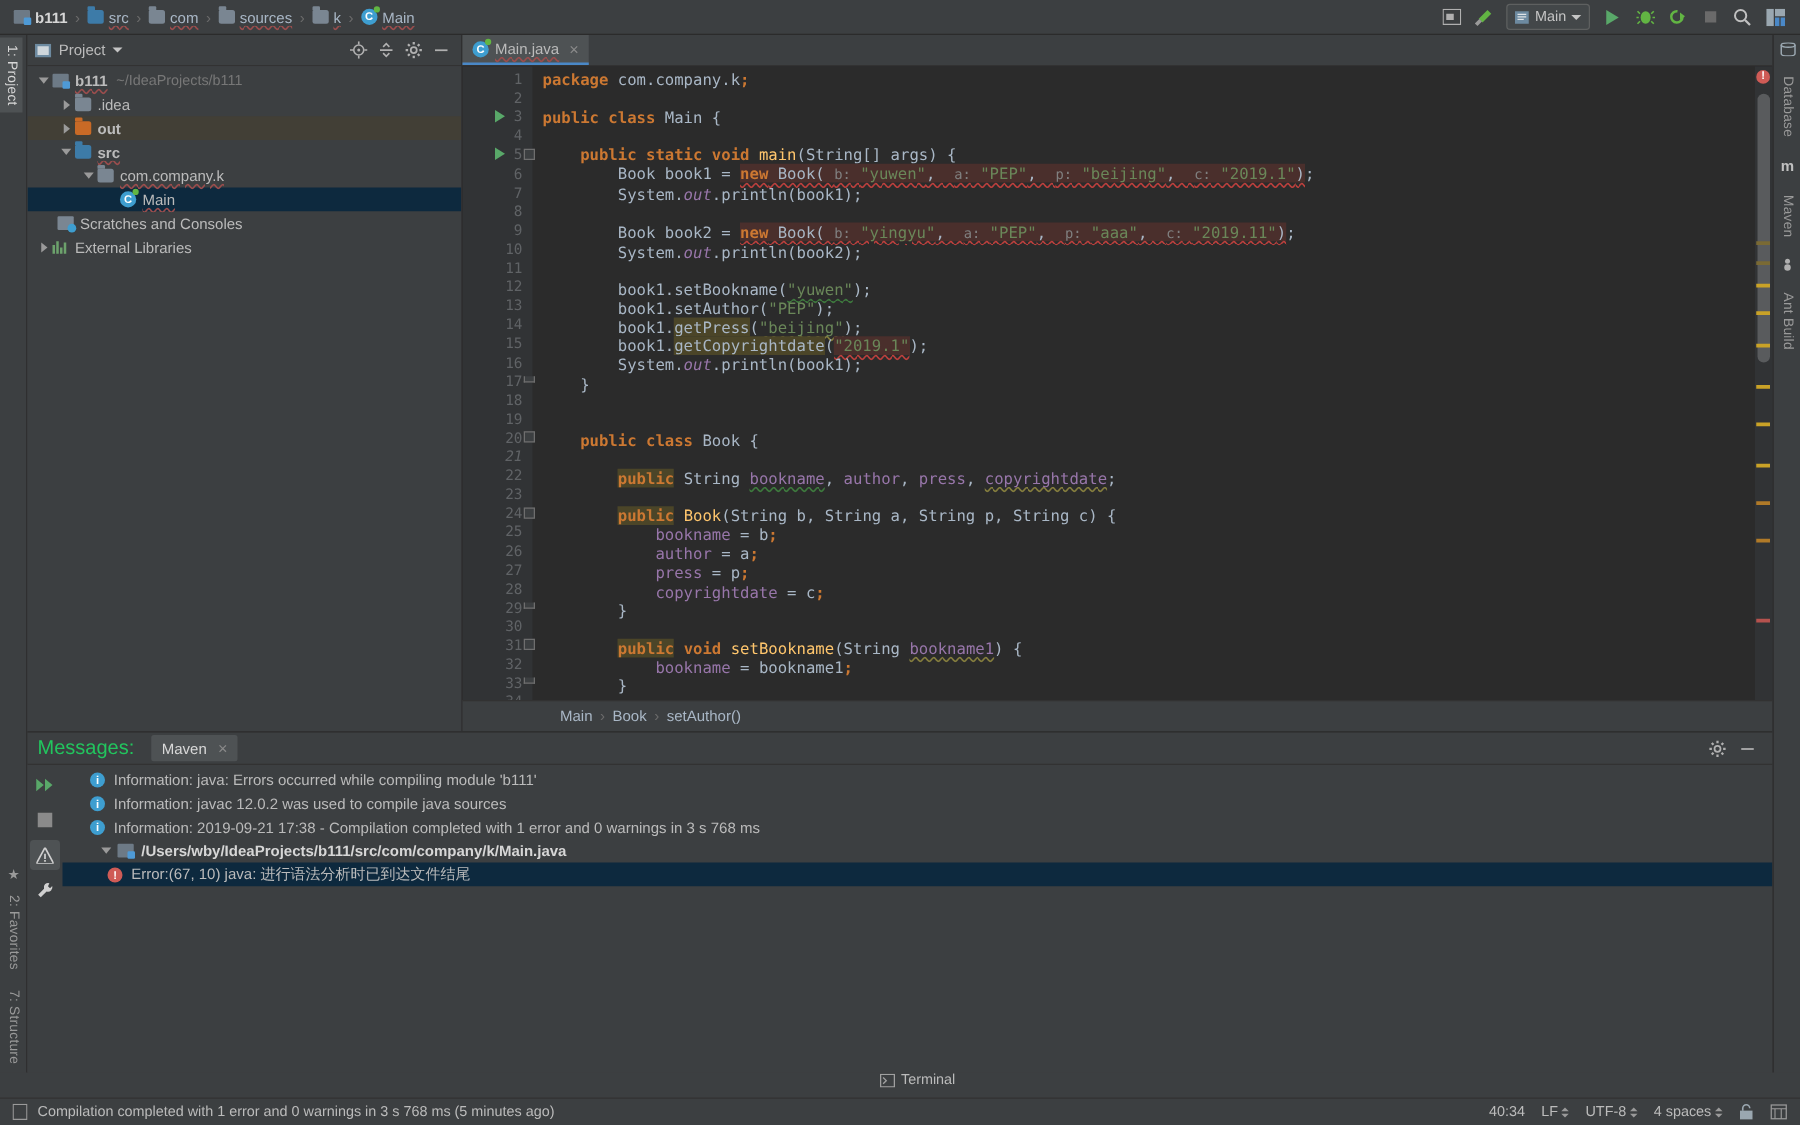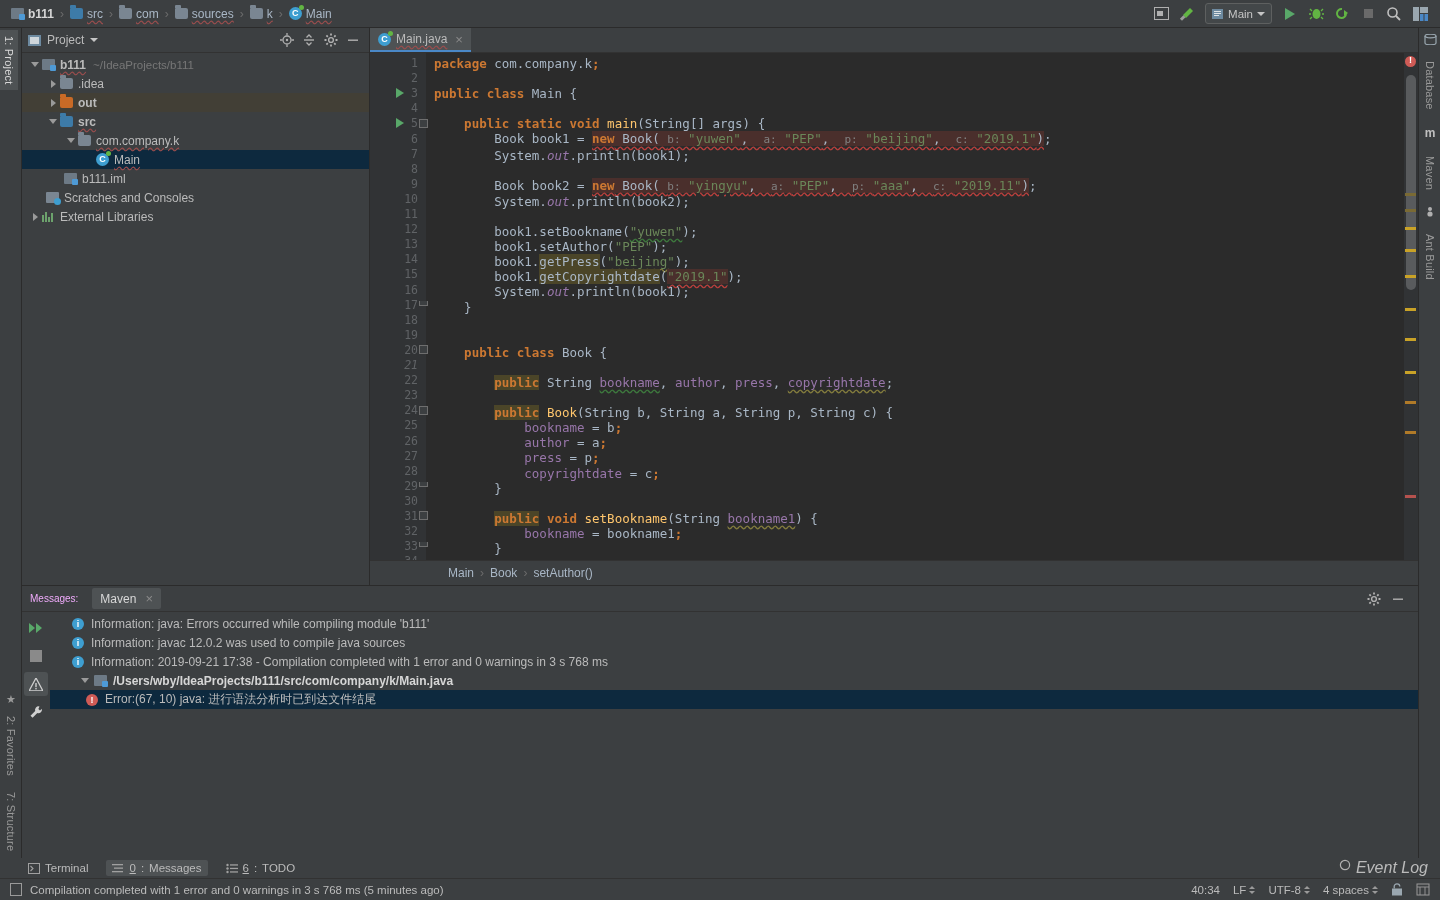--- a/index.html
+++ b/index.html
@@ -150,21 +150,21 @@
   .ed-crumb { height:25px; background:#3c3f41; display:flex; align-items:center;
               padding-left:78px; gap:6px; font-size:12px; color:#a9b7c6;
               border-top:1px solid #323232; }
   .ed-crumb .s { color:#6b6b6b; }
 
   
   .msg-panel { position:absolute; left:22px; top:585px; width:1396px; height:273px;
                background:#3c3f41; border-top:1px solid #2b2b2b; }
   .msg-head { height:26px; display:flex; align-items:center; padding-left:8px; gap:14px;
               border-bottom:1px solid #323232; }
-  .msg-label { font-size:10px; color:#f0abfc; }
+  .msg-label { font-size:16px; color:#22c55e; }
   .msg-tab { display:flex; align-items:center; gap:6px; font-size:12px; color:#d8d8d8;
              background:#4e5254; padding:3px 8px; border-radius:2px; cursor:pointer; }
   .msg-actions { margin-left:auto; display:flex; gap:4px; padding-right:10px; }
   .msg-body { position:relative; height:246px; background:#3c3f41; }
   .msg-strip { position:absolute; left:0; top:0; width:28px; height:246px; }
   .mbtn { width:24px;height:24px; margin:4px auto; display:flex; align-items:center;
           justify-content:center; border-radius:3px; cursor:pointer; }
   .mbtn.active { background:#4e5254; }
   .msg-list { position:absolute; left:28px; top:2px; right:0; }
   .mrow { display:flex; align-items:center; height:19px; font-size:12px; color:#bbbbbb;
@@ -177,21 +177,21 @@
   .err-i { width:12px;height:12px;border-radius:50%;background:#cf5b56;color:#fff;
            font-size:9px;line-height:12px;text-align:center;font-weight:bold; margin-right:7px; }
 
   
   .right-strip { position:absolute; right:0; top:28px; width:22px; height:833px;
                  background:#3c3f41; border-left:1px solid #2b2b2b; }
   .right-strip .vstrip-btn { writing-mode: vertical-rl; }
 
   
   .bottom-tabs { position:absolute; left:0; bottom:22px; width:1440px; height:20px;
-                 background:#3c3f41; display:flex; align-items:center; padding-left:28px; gap:18px; }
+                 background:#3c3f41; display:flex; align-items:center; padding-left:28px; gap:18px;flex-direction:column; }
   .btab { display:flex; align-items:center; gap:5px; font-size:11.5px; color:#bbbbbb; cursor:pointer; }
   .btab.active { background:#4e5254; padding:2px 6px; border-radius:2px; }
   .u { text-decoration: underline; }
   .evt { margin-left:auto; display:flex; align-items:flex-start; gap:5px; padding-right:12px;
          font-size:16px; color:#bbbbbb; cursor:pointer;font-style:italic; }
   .statusbar { position:absolute; left:0; bottom:0; width:1440px; height:22px;
                background:#3c3f41; display:flex; align-items:center; padding:0 10px;
                border-top:1px solid #323232; font-size:11.5px; color:#bbbbbb; }
   .sb-right { margin-left:auto; display:flex; align-items:center; gap:13px; }
   .sb-item { display:flex; align-items:center; gap:3px; cursor:pointer; }
@@ -390,24 +390,20 @@
           </span>
         <span class="ico ico-folder grey"></span>
         <span class="tlabel wavy">com.company.k</span>
       </div>
 
       <div class="trow sel" style="padding-left:74px;">
         <span class="ico ico-class">C</span>
         <span class="tlabel wavy">Main</span>
       </div>
 
-      <div class="trow" style="padding-left:42px;">
-        <span class="ico ico-module"></span>
-        <span class="tlabel">b111.iml</span>
-      </div>
 
       <div class="trow" style="padding-left:24px;">
         <span class="ico ico-scratch"></span>
         <span class="tlabel">Scratches and Consoles</span>
       </div>
 
       <div class="trow" style="padding-left:6px;">
         <span class="tarrow">
             <span class="arrow-r"></span>
           </span>

